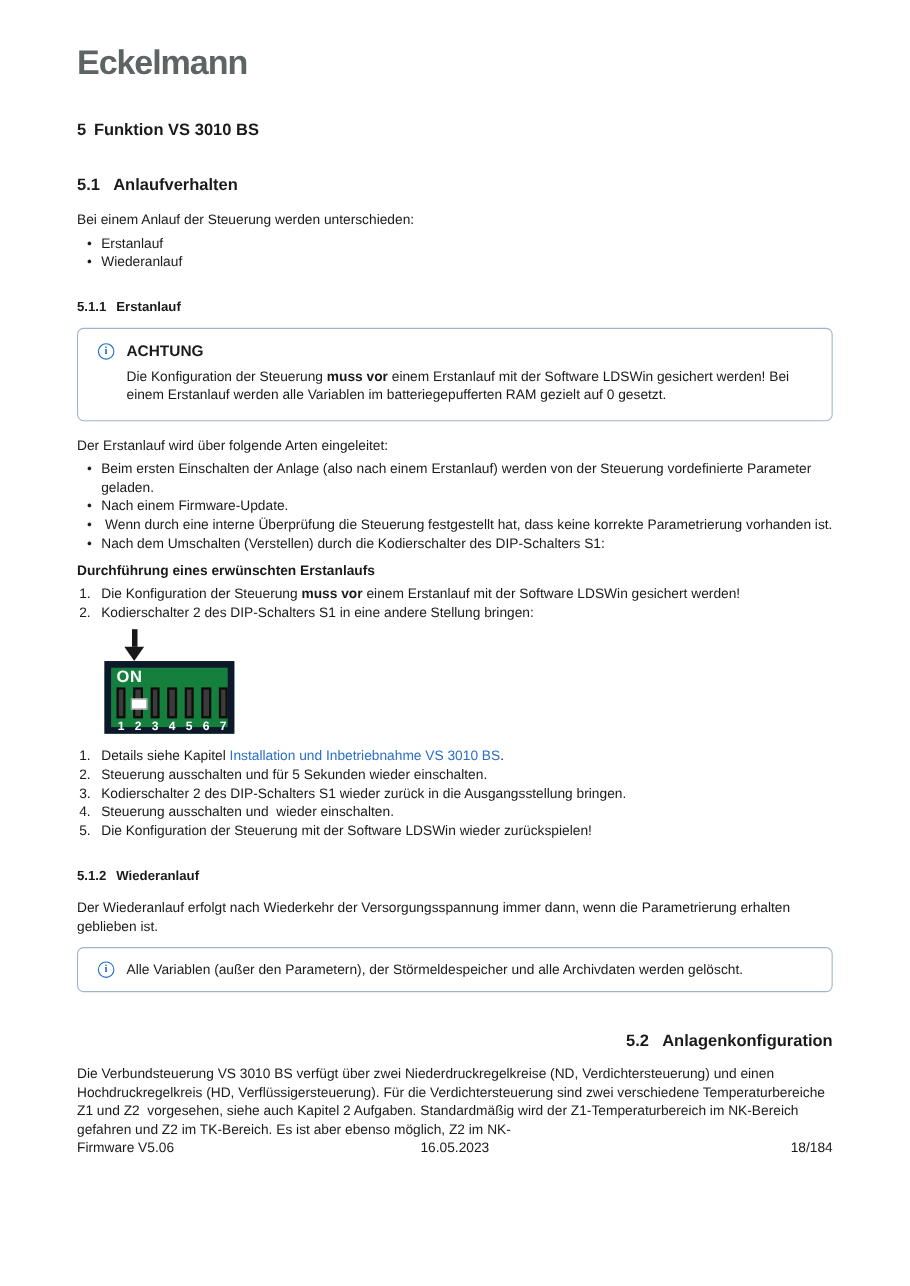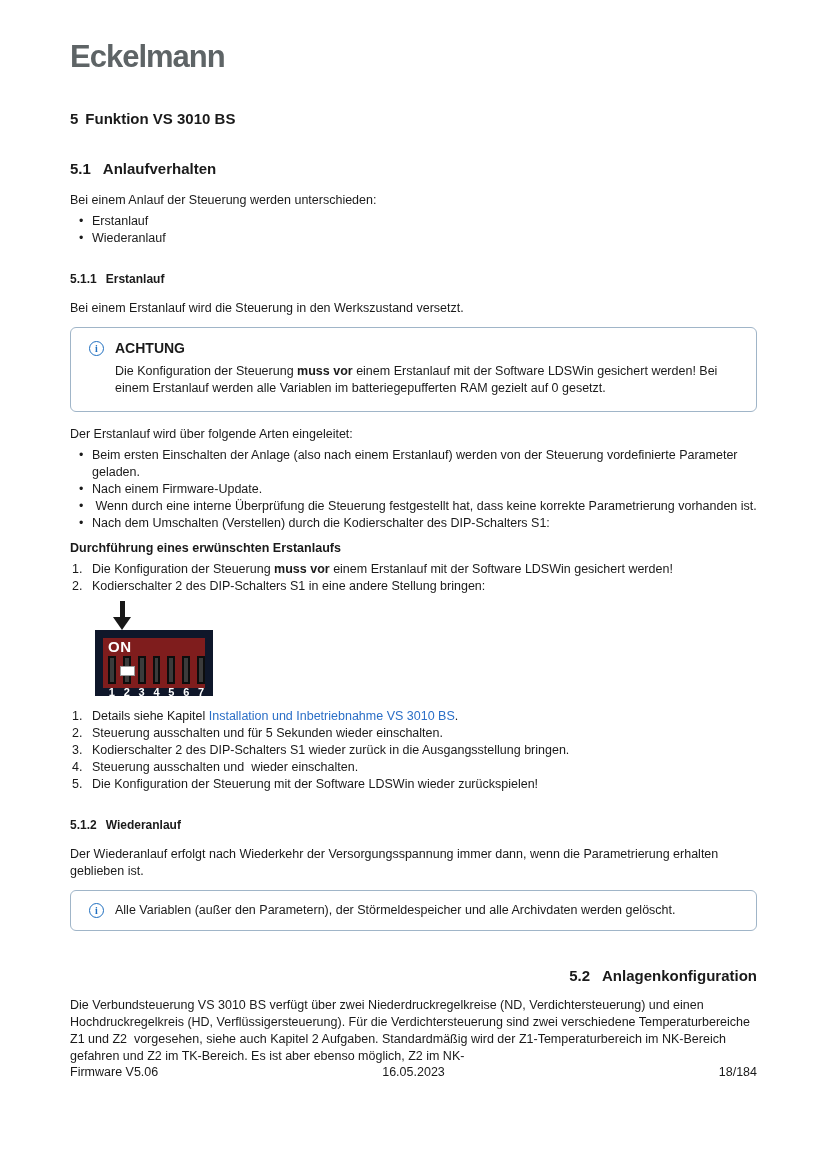--- a/index.html
+++ b/index.html
@@ -57,21 +57,21 @@
   .note-inline p { margin-top: 0; }
   .arrow { width: 19px; margin-left: 43px; margin-top: 6px; }
   .arrow-stem { width: 5px; height: 16px; background: #181818; margin: 0 auto; }
   .arrow-head {
     width: 0; height: 0;
     border-left: 9.5px solid transparent; border-right: 9.5px solid transparent;
     border-top: 13px solid #181818;
   }
   .dip {
     width: 118px; height: 66px; margin-left: 25px;
-    background: #7f1d1d; border: 8px solid #0f172a;
+    background: #15803d; border: 6px solid #0f172a;
     padding: 1px 0 0 5px;
   }
   .dip-on { color: #ffffff; font-weight: bold; font-size: 15px; line-height: 16px; letter-spacing: 0.5px; }
   .dip-slots { display: flex; gap: 7px; margin-top: 1px; }
   .dip-slot { width: 10px; height: 28px; background: #3b3b3b; border: 2px solid #0d0d0d; position: relative; }
   .dip-handle {
     position: absolute; left: -4.5px; top: 8px;
     width: 15px; height: 10px; background: #ffffff; border: 1px solid #9a9a9a;
   }
   .dip-nums { display: flex; gap: 7px; margin-top: 2px; }
@@ -97,21 +97,20 @@
 
   <p>Bei einem Anlauf der Steuerung werden unterschieden:</p>
 
   <ul class="blist">
     <li>Erstanlauf</li>
     <li>Wiederanlauf</li>
   </ul>
 
   <h3><span class="hnum">5.1.1</span><span>Erstanlauf</span></h3>
 
-  <p class="tight">Bei einem Erstanlauf wird die Steuerung in den Werkszustand versetzt.</p>
 
   <div class="note-box">
     <div class="note-head">
       <span class="info-icon">i</span>
       <span class="note-title">ACHTUNG</span>
     </div>
     <p class="note-body"><span>Die Konfiguration der Steuerung </span><b>muss vor</b><span> einem Erstanlauf mit der Software LDSWin gesichert werden! Bei einem Erstanlauf werden alle Variablen im batteriegepufferten RAM gezielt auf 0 gesetzt.</span></p>
   </div>
 
   <p>Der Erstanlauf wird über folgende Arten eingeleitet:</p>

